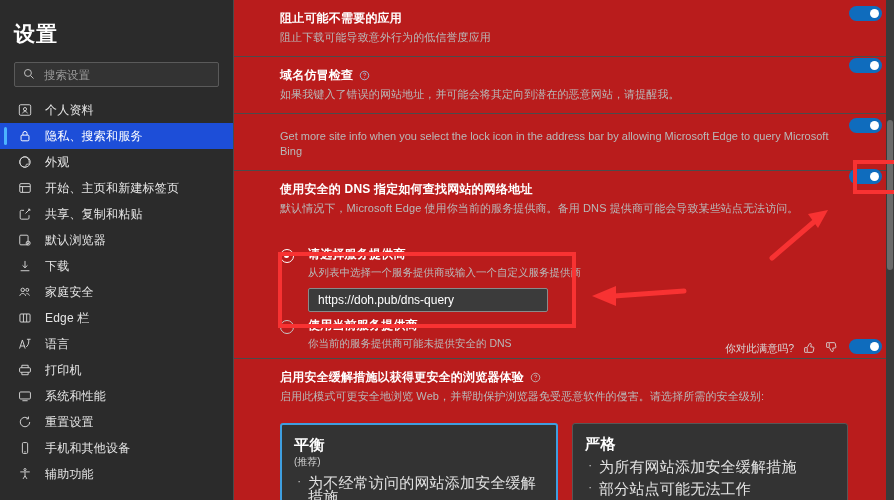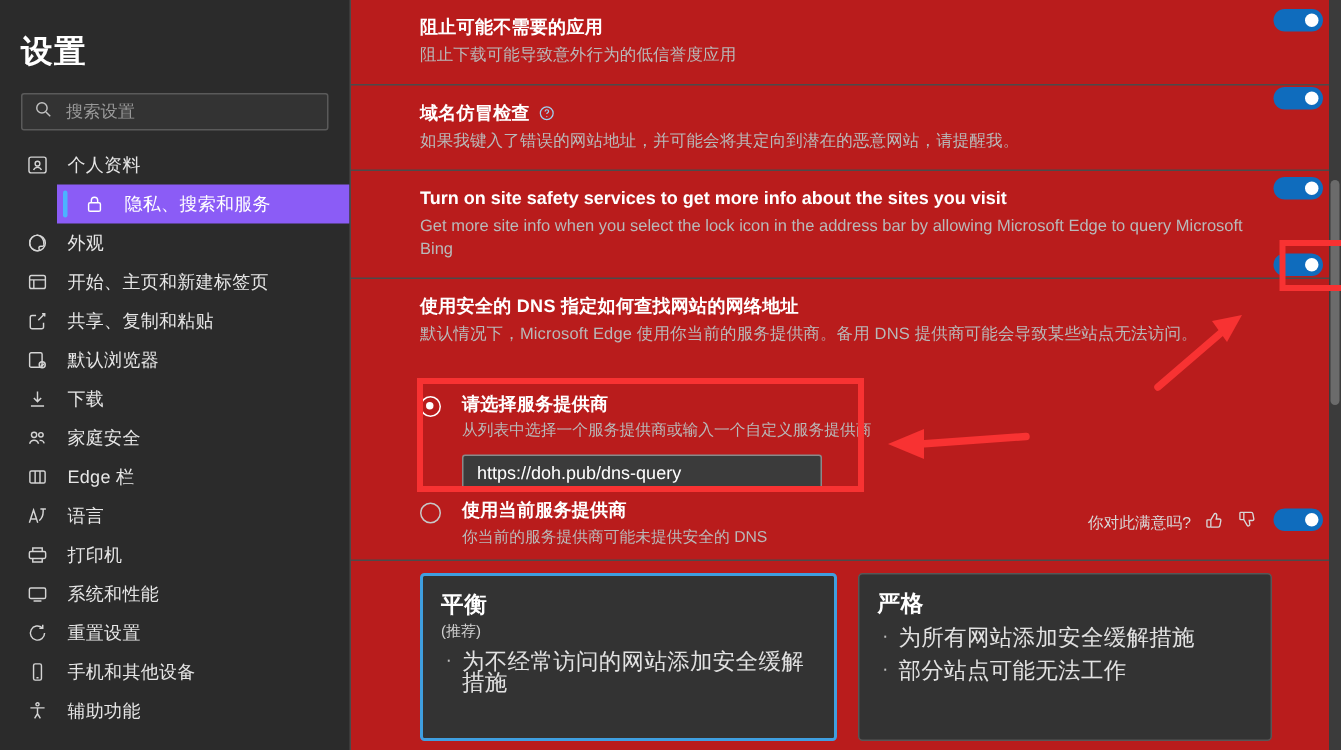--- a/index.html
+++ b/index.html
@@ -62,21 +62,21 @@
     display: flex; align-items: center; justify-content: center;
     margin-right: 11px;
     color: #d4d4d4;
   }
   .nav-item .lbl {
     color: #e6e6e6;
     font-size: 12px;
     white-space: nowrap;
     letter-spacing: .2px;
   }
-  .nav-item.selected { background: #8b5cf6; margin-left: 38px; }
+  .nav-item.selected { background: #1d4ed8; }
   .nav-item.selected::before {
     content: "";
     position: absolute;
     left: 4px; top: 4px;
     width: 3px; height: 18px;
     background: #4cb3ff;
     border-radius: 2px;
   }
   .nav-item.selected .lbl { color: #ffffff; }
 
@@ -447,21 +447,20 @@
             <path d="M6.4 6.2c0-1 .8-1.6 1.7-1.6 1 0 1.7.6 1.7 1.5 0 .8-.6 1.1-1.1 1.5-.4.3-.6.6-.6 1.1"></path>
             <circle cx="8.05" cy="11.2" r=".65" fill="#9fd0f0" stroke="none"></circle>
           </svg>
         </span>
       </div>
       <div class="row-sub">如果我键入了错误的网站地址，并可能会将其定向到潜在的恶意网站，请提醒我。</div>
     </div>
     <div class="toggle t2"></div>
 
     <div class="row">
-      <div class="row-title en">Turn on site safety services to get more info about the sites you visit</div>
       <div class="row-sub en">Get more site info when you select the lock icon in the address bar by allowing Microsoft Edge to query Microsoft Bing</div>
     </div>
     <div class="toggle t3"></div>
 
     <div class="row noborder">
       <div class="row-title">使用安全的 DNS 指定如何查找网站的网络地址</div>
       <div class="row-sub">默认情况下，Microsoft Edge 使用你当前的服务提供商。备用 DNS 提供商可能会导致某些站点无法访问。</div>
     </div>
     <div class="toggle t4"></div>
 
@@ -475,20 +474,33 @@
       </div>
 
       <div class="radio-row">
         <span class="radio"></span>
         <div class="radio-label">使用当前服务提供商</div>
         <div class="radio-sub">你当前的服务提供商可能未提供安全的 DNS</div>
       </div>
 
     </div>
 
+    <div class="row noborder">
+      <div class="row-title">
+        <span>启用安全缓解措施以获得更安全的浏览器体验</span>
+        <span class="help-icon">
+          <svg width="11" height="11" viewBox="0 0 16 16" fill="none" stroke="#c4c4c4" stroke-width="1.2">
+            <circle cx="8" cy="8" r="6.2"></circle>
+            <path d="M6.4 6.2c0-1 .8-1.6 1.7-1.6 1 0 1.7.6 1.7 1.5 0 .8-.6 1.1-1.1 1.5-.4.3-.6.6-.6 1.1"></path>
+            <circle cx="8.05" cy="11.2" r=".65" fill="#c4c4c4" stroke="none"></circle>
+          </svg>
+        </span>
+      </div>
+      <div class="row-sub">启用此模式可更安全地浏览 Web，并帮助保护浏览器免受恶意软件的侵害。请选择所需的安全级别:</div>
+    </div>
 
     <div class="feedback">
       <span class="fb-text">你对此满意吗?</span>
       <span class="fb-ico">
         <svg width="13" height="13" viewBox="0 0 16 16" fill="none" stroke="#d8d8d8" stroke-width="1.1">
           <path d="M5.2 14h6.1c.7 0 1.2-.5 1.3-1.1l.8-4.2c.1-.7-.4-1.3-1.1-1.3H9.6l.5-3c.1-.8-.4-1.5-1.2-1.5-.5 0-.9.3-1.1.7L5.2 8.1"></path>
           <rect x="2" y="8.1" width="3.2" height="5.9" rx=".6"></rect>
         </svg>
       </span>
       <span class="fb-ico">

